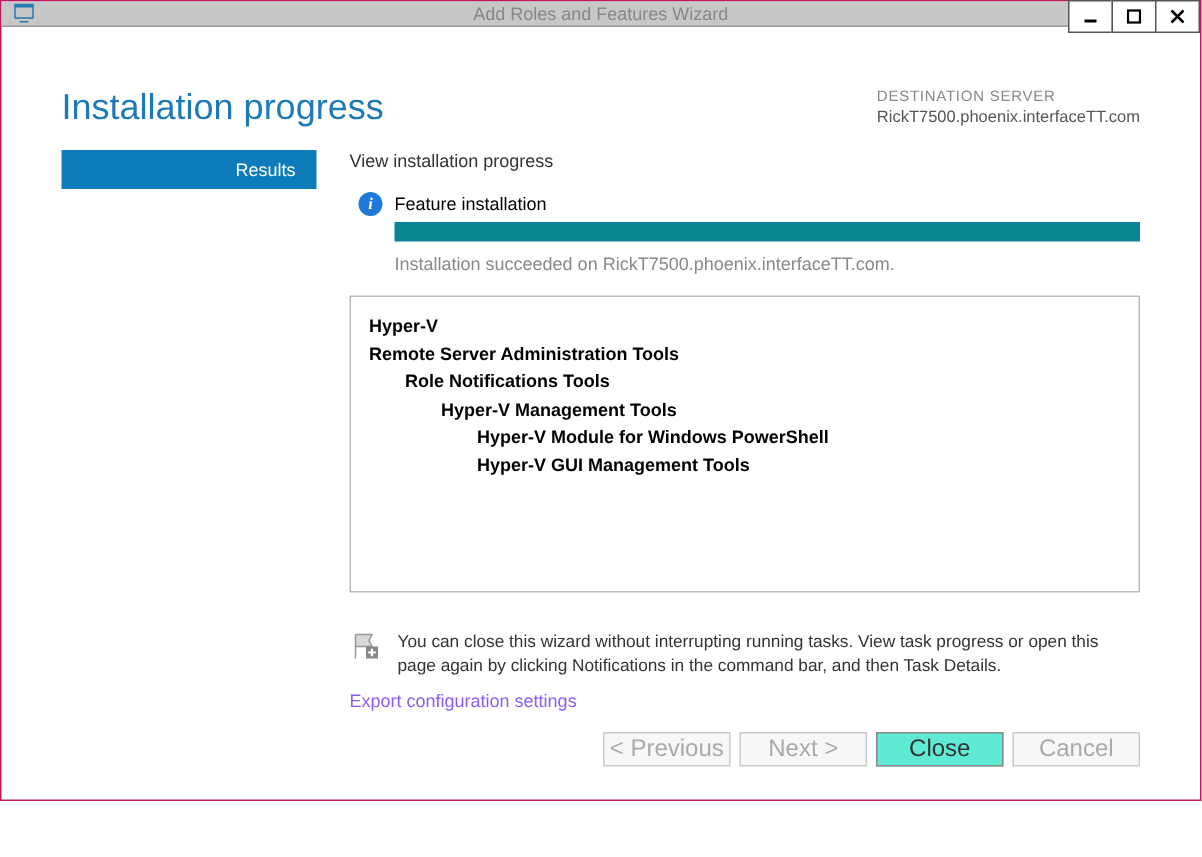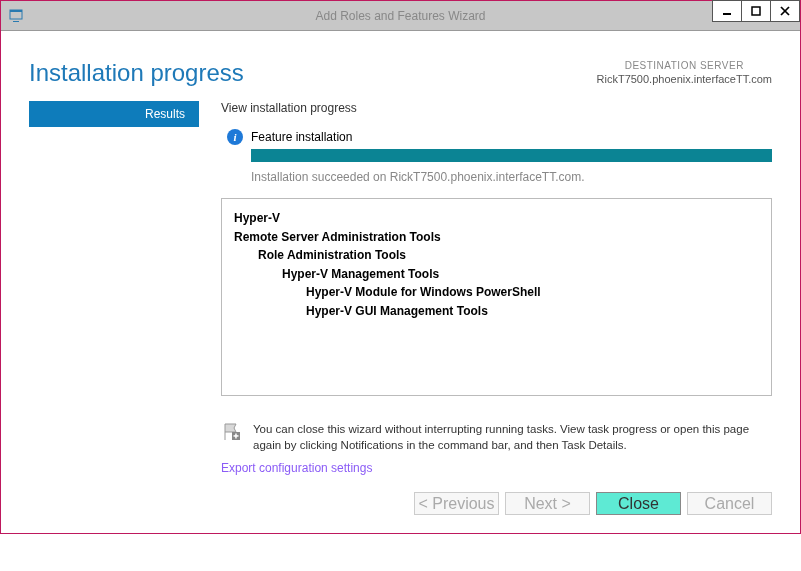--- a/index.html
+++ b/index.html
@@ -3,24 +3,24 @@
 <meta charset="utf-8">
 <style>
   * { box-sizing: border-box; margin: 0; padding: 0; font-family: "Segoe UI", Arial, sans-serif; }
   body { background: #fff; }
   .window { width: 801px; height: 534px; border: 1px solid #be185d; background: #fff; display: flex; flex-direction: column; position: relative; }
   .titlebar { height: 30px; background: #c7c7c7; display: flex; align-items: center; border-bottom: 1px solid #999; position: relative; }
   .titlebar .app-icon { width: 16px; height: 16px; margin-left: 8px; }
   .titlebar .title-text { position: absolute; left: 0; right: 0; text-align: center; color: #888; font-size: 12px; pointer-events: none; }
   .win-controls { position: absolute; right: 0; top: -1px; display: flex; }
   .win-btn { width: 30px; height: 22px; border: 1px solid #555; background: #fff; display: flex; align-items: center; justify-content: center; margin-left: -1px; cursor: pointer; }
-  .content { flex: 1; display: flex; flex-direction: column; padding: 0; }
+  .content { flex: 1; display: flex; flex-direction: column; padding: 12px; }
   .header-row { display: flex; justify-content: space-between; align-items: flex-start; padding: 28px 28px 14px 28px; }
   .page-title { color: #1e79b8; font-size: 24px; font-weight: 300; }
-  .dest-block { text-align: center; font-size: 11px; color: #555; line-height: 1.3; }
+  .dest-block { text-align: left; font-size: 11px; color: #555; line-height: 1.3; }
   .dest-label { color: #888; font-size: 10px; letter-spacing: 0.5px; }
   .body-row { flex: 1; display: flex; padding: 0 28px 0 28px; gap: 22px; min-height: 0; }
   .sidebar { width: 170px; flex-shrink: 0; }
   .step { font-size: 12px; padding: 6px 14px; color: #fff; background: #0e7cbb; text-align: right; }
   .main { flex: 1; display: flex; flex-direction: column; min-height: 0; }
   .view-label { font-size: 12px; color: #333; margin-bottom: 14px; }
   .feat-row { display: flex; align-items: center; gap: 8px; padding-left: 6px; margin-bottom: 4px; }
   .info-icon { width: 16px; height: 16px; border-radius: 50%; background: #1e79d8; color: #fff; font-weight: bold; font-size: 11px; display: flex; align-items: center; justify-content: center; font-family: Georgia, serif; font-style: italic; }
   .feat-text { font-size: 12px; }
   .progress-bar-wrap { padding-left: 30px; margin-bottom: 8px; }
@@ -98,21 +98,21 @@
 
         <div class="progress-bar-wrap">
           <div class="progress-bar"></div>
         </div>
 
         <div class="status-text">Installation succeeded on RickT7500.phoenix.interfaceTT.com.</div>
 
         <div class="feature-box">
           <div class="bold">Hyper-V</div>
           <div class="bold">Remote Server Administration Tools</div>
-          <div class="bold indent1">Role Administration Tools</div>
+          <div class="bold indent1">Role Notifications Tools</div>
           <div class="bold indent2">Hyper-V Management Tools</div>
           <div class="bold indent3">Hyper-V Module for Windows PowerShell</div>
           <div class="bold indent3">Hyper-V GUI Management Tools</div>
         </div>
 
         <div class="notice-row">
           <span class="flag-icon">
             <svg viewBox="0 0 22 22">
                 <path d="M4 3 L4 19 M4 3 L15 3 L13 7 L15 11 L4 11" fill="#d8d8d8" stroke="#999" stroke-width="1"></path>
                 <rect x="11" y="11" width="8" height="8" fill="#888"></rect>

